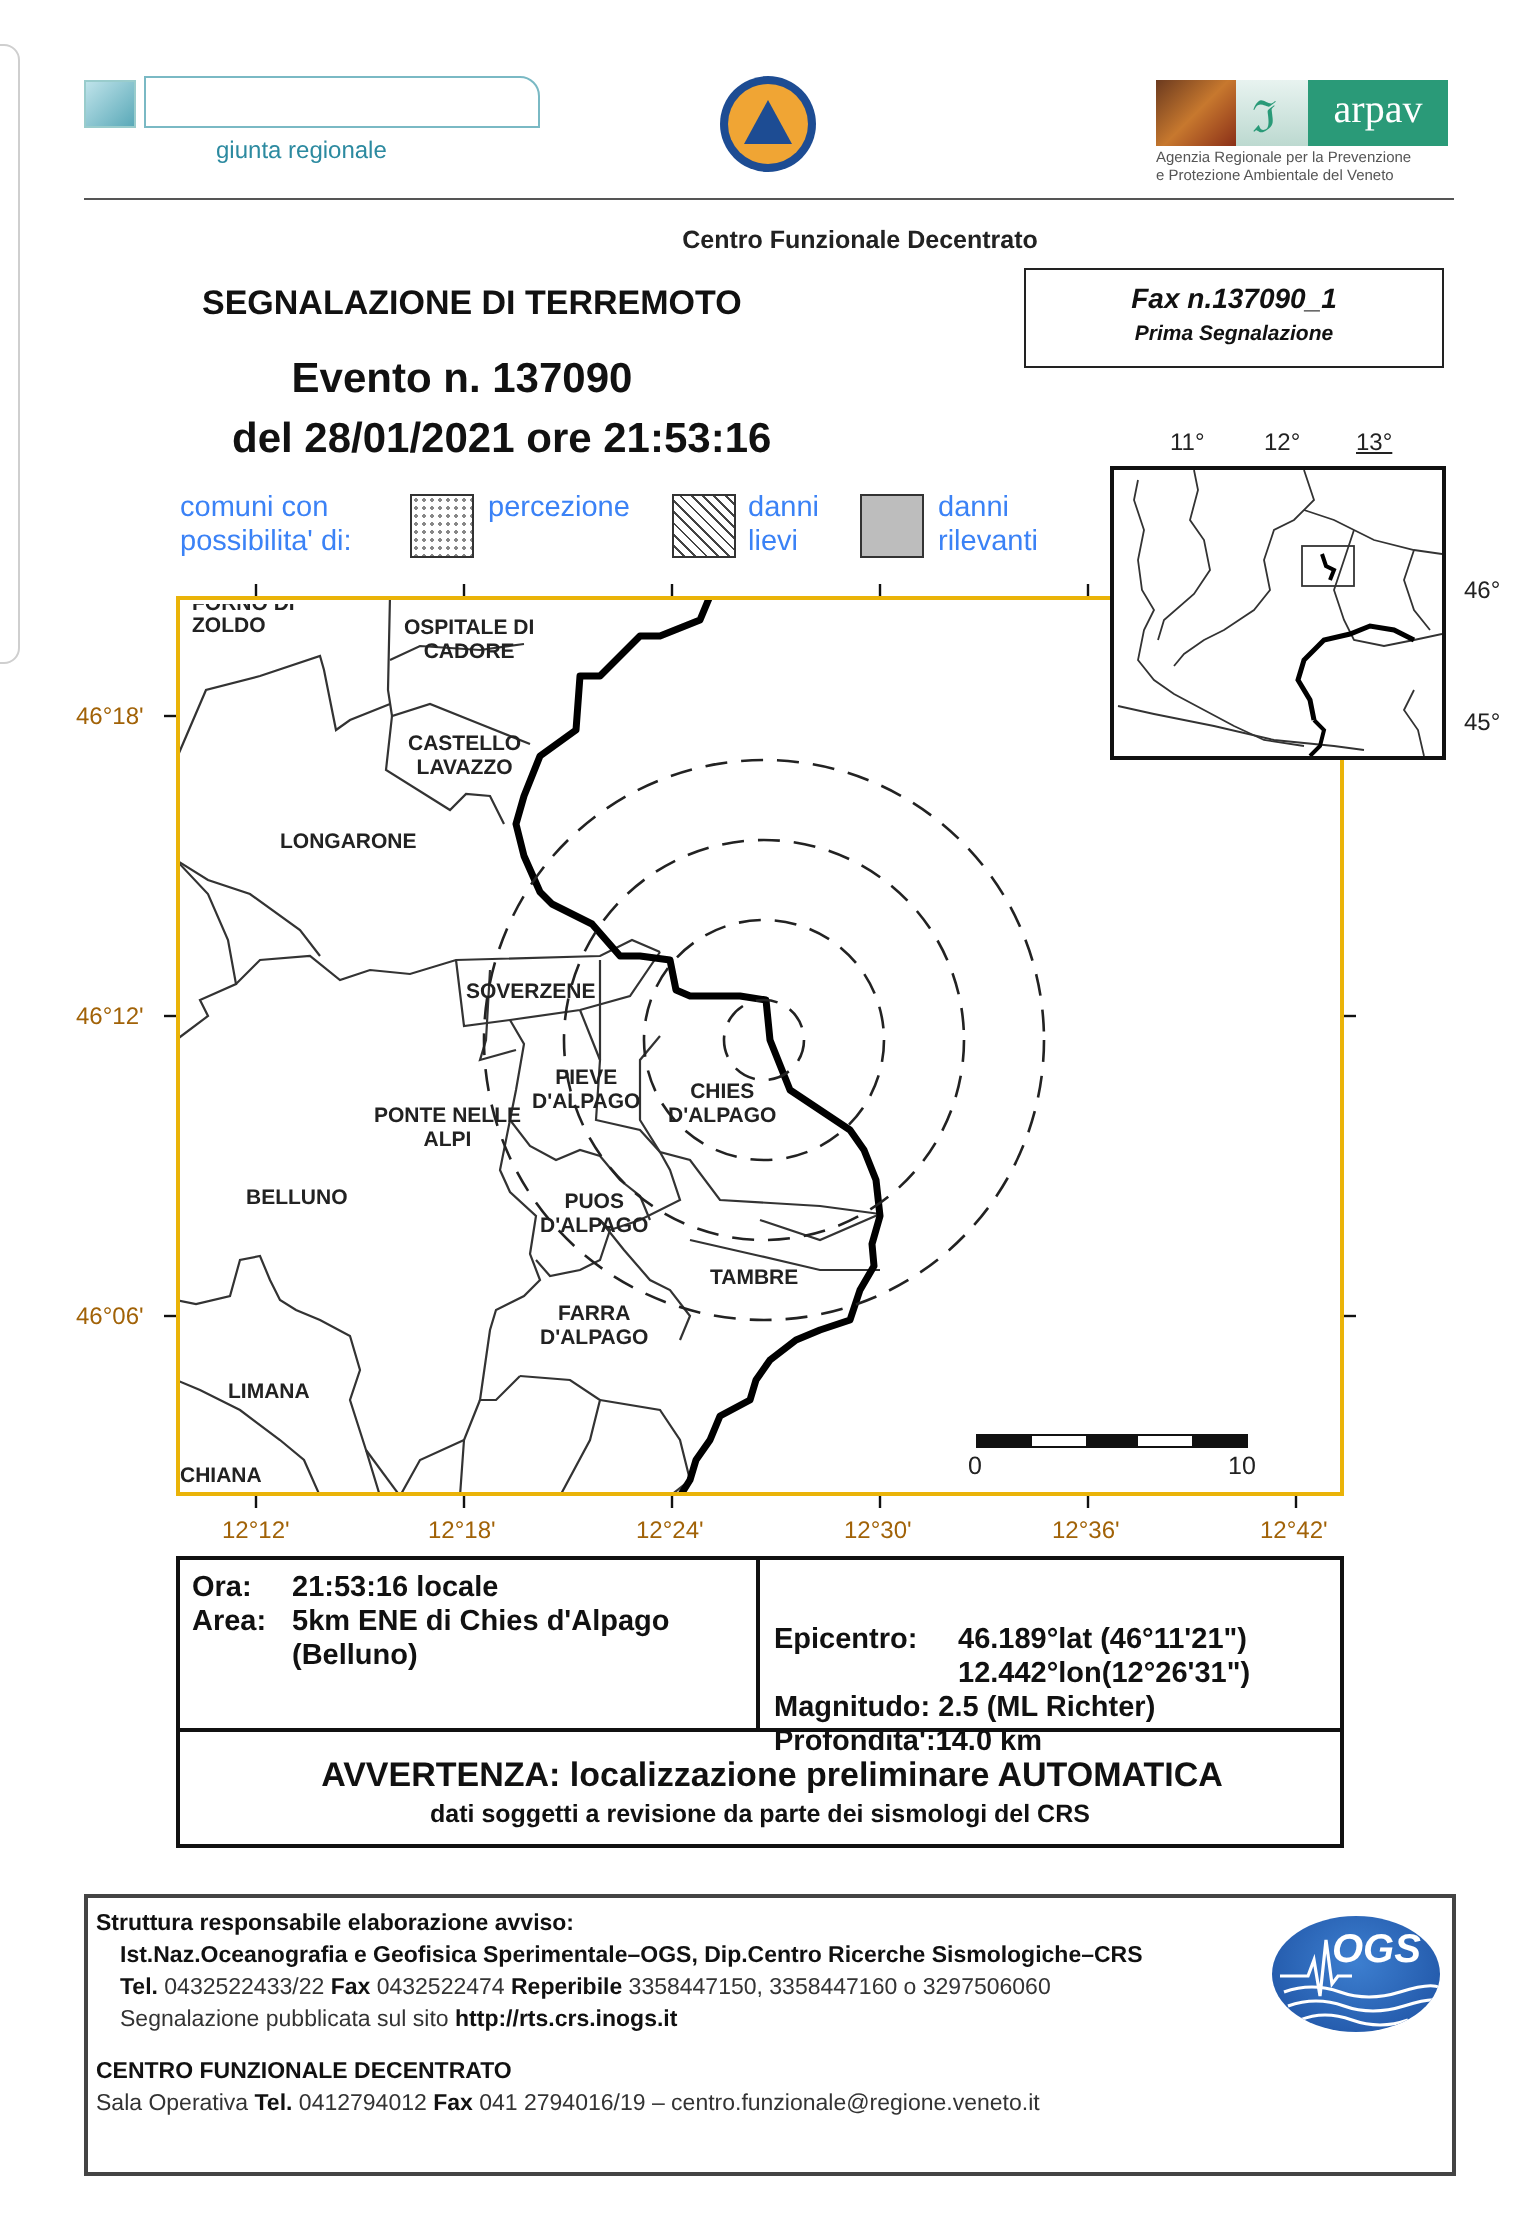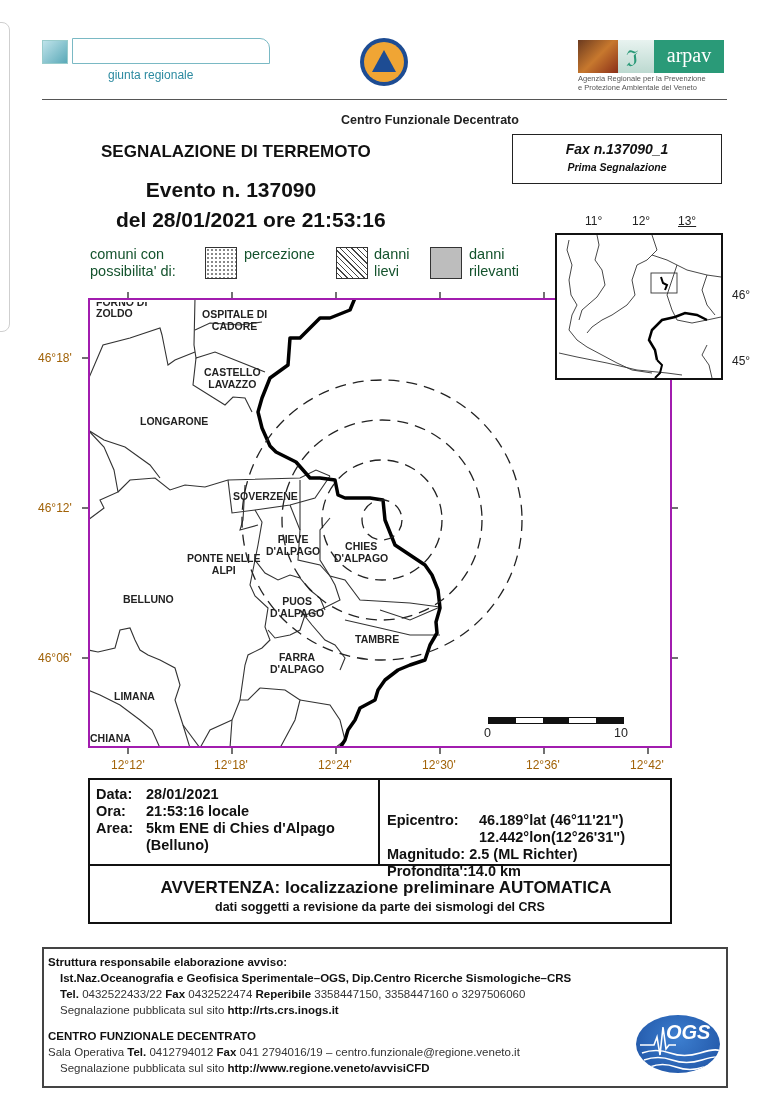--- a/index.html
+++ b/index.html
@@ -25,48 +25,48 @@
   .arpav-sub{left:0;top:36px;font-size:7.5px;color:#555;line-height:9px;white-space:nowrap;}
   
   .cfd{left:0;width:768px;top:113px;text-align:center;font-size:12.5px;font-weight:bold;color:#222;padding-left:0;}
   .main-title{left:101px;top:142px;font-size:17px;font-weight:bold;white-space:nowrap;}
   .evento{left:92px;top:178px;width:278px;text-align:center;font-size:21px;font-weight:bold;}
   .del{left:92px;top:208px;width:340px;text-align:left;font-size:21px;font-weight:bold;white-space:nowrap;padding-left:24px;}
   .fax-box{left:512px;top:134px;width:208px;height:48px;border:1.5px solid #222;text-align:center;}
   .fax-num{font-size:14px;font-weight:bold;font-style:italic;margin-top:6px;}
   .fax-sub{font-size:10.5px;font-weight:bold;font-style:italic;margin-top:4px;}
   
-  .leg-text{font-size:14.5px;color:#14532d;line-height:17px;}
+  .leg-text{font-size:14.5px;color:#3b82f6;line-height:17px;}
   .leg-sw{width:30px;height:30px;border:1.5px solid #333;}
   .sw-dots{background-color:#fff;background-image:radial-gradient(#888 0.8px,transparent 1px);background-size:4px 4px;}
   .sw-hatch{background:repeating-linear-gradient(45deg,#fff 0 3px,#444 3px 4px);}
   .sw-fill{background:#bdbdbd;}
   
-  .map{left:88px;top:298px;width:584px;height:450px;border:2px solid #a21caf;box-sizing:border-box;background:#fff;overflow:hidden;}
+  .map{left:88px;top:298px;width:584px;height:450px;border:2px solid #eab308;box-sizing:border-box;background:#fff;overflow:hidden;}
   .tick-label{font-size:12px;color:#a16207;white-space:nowrap;}
   .place{font-size:10.5px;font-weight:bold;color:#222;text-align:center;line-height:12px;white-space:nowrap;}
   .inset{left:555px;top:233px;width:168px;height:147px;border:2px solid #111;box-sizing:border-box;background:#fff;}
   .inset-label{font-size:12px;color:#222;}
   .scale{left:488px;top:717px;width:134px;height:5px;border:1px solid #111;display:flex;}
   .scale div{flex:1;}
   .scale .b{background:#111;}
   .scale .w{background:#fff;}
   .scale-lbl{font-size:12.5px;color:#222;}
   
   .info{left:88px;top:778px;width:584px;height:88px;border:2px solid #111;box-sizing:border-box;}
   .info-split{left:378px;top:778px;width:2px;height:88px;background:#111;}
   .info-row{font-size:14.5px;font-weight:bold;line-height:17px;white-space:nowrap;}
   .warn{left:88px;top:866px;width:584px;height:58px;border:2px solid #111;border-top:none;box-sizing:border-box;text-align:center;}
   .warn-1{font-size:17px;font-weight:bold;margin-top:12px;padding-left:12px;}
   .warn-2{font-size:12.5px;font-weight:bold;margin-top:2px;}
   
   .footer{left:42px;top:947px;width:686px;height:141px;border:2px solid #444;box-sizing:border-box;}
   .ft{font-size:11.5px;line-height:16px;white-space:nowrap;color:#333;}
   .ft b{color:#111;}
-  .ogs{left:636px;top:1015px;width:84px;height:58px;border-radius:50%;background:radial-gradient(ellipse at 50% 40%,#3d7fd0,#1c4fa0);overflow:hidden;}
+  .ogs{left:636px;top:958px;width:84px;height:58px;border-radius:50%;background:radial-gradient(ellipse at 50% 40%,#3d7fd0,#1c4fa0);overflow:hidden;}
   .ogs-txt{left:30px;top:6px;color:#fff;font-weight:bold;font-size:20px;font-style:italic;}
 </style>
 </head>
 <body>
 
 <div class="abs side-edge"></div>
 
 <div class="abs rv-logo">
   <div class="abs rv-emblem"></div>
   <div class="abs rv-box"></div>
@@ -278,21 +278,20 @@
     <path d="M100,125 L98,115 L92,105 L95,95 L105,85 L118,82 L128,78 L140,80 L150,85" fill="none" stroke="#000" stroke-width="2.5"></path>
     <path d="M100,125 L105,130 L103,138 L98,143" fill="none" stroke="#000" stroke-width="2"></path>
     <rect x="94" y="38" width="26" height="20" fill="none" stroke="#333" stroke-width="0.9"></rect>
     <path d="M104,42 L106,48 L110,50 L108,55" fill="none" stroke="#000" stroke-width="2"></path>
   </svg>
 </div>
 
 <div class="abs info"></div>
 <div class="abs info-split"></div>
 <div class="abs" style="left:96px;top:786px;">
-  <div class="info-row"><span style="display:inline-block;width:50px;">Data:</span><span>28/01/2021</span></div>
   <div class="info-row"><span style="display:inline-block;width:50px;">Ora:</span><span>21:53:16 locale</span></div>
   <div class="info-row"><span style="display:inline-block;width:50px;">Area:</span><span>5km ENE di Chies d'Alpago</span></div>
   <div class="info-row"><span style="display:inline-block;width:50px;"></span><span>(Belluno)</span></div>
 </div>
 <div class="abs" style="left:387px;top:786px;">
   <div class="info-row"><span style="display:inline-block;width:92px;margin-top:26px;">Epicentro:</span><span>46.189°lat (46°11'21")</span></div>
   <div class="info-row"><span style="display:inline-block;width:92px;"></span><span>12.442°lon(12°26'31")</span></div>
   <div class="info-row"><span>Magnitudo:</span> <span>2.5 (ML Richter)</span></div>
   <div class="info-row"><span>Profondita':</span><span>14.0 km</span></div>
 </div>
@@ -303,21 +302,20 @@
 </div>
 
 <div class="abs footer"></div>
 <div class="abs" style="left:48px;top:954px;">
   <div class="ft"><b>Struttura responsabile elaborazione avviso:</b></div>
   <div class="ft" style="padling-left:12px;margin-left:12px;"><b>Ist.Naz.Oceanografia e Geofisica Sperimentale–OGS, Dip.Centro Ricerche Sismologiche–CRS</b></div>
   <div class="ft" style="margin-left:12px;"><b>Tel.</b><span> 0432522433/22 </span><b>Fax</b><span> 0432522474 </span><b>Reperibile</b><span> 3358447150, 3358447160 o 3297506060</span></div>
   <div class="ft" style="margin-left:12px;"><span>Segnalazione pubblicata sul sito </span><b>http://rts.crs.inogs.it</b></div>
   <div class="ft" style="margin-top:10px;"><b>CENTRO FUNZIONALE DECENTRATO</b></div>
   <div class="ft" style="margin-left:0;"><span>Sala Operativa </span><b>Tel.</b><span> 0412794012 </span><b>Fax</b><span> 041 2794016/19 – centro.funzionale@regione.veneto.it</span></div>
-  <div class="ft" style="margin-left:12px;"><span>Segnalazione pubblicata sul sito </span><b>http://www.regione.veneto/avvisiCFD</b></div>
 </div>
 <div class="abs ogs">
   <svg width="84" height="58" style="position:absolute;left:0;top:0;">
     <g fill="none" stroke="#fff" stroke-width="1.6">
       <path d="M4,30 L18,30 L21,22 L24,40 L27,12 L30,34 L33,30 L40,30"></path>
       <path d="M6,38 Q20,33 34,38 T64,38 T84,36"></path>
       <path d="M8,45 Q22,40 36,45 T66,45 T84,43"></path>
       <path d="M14,52 Q26,47 40,52 T68,52"></path>
     </g>
   </svg>

